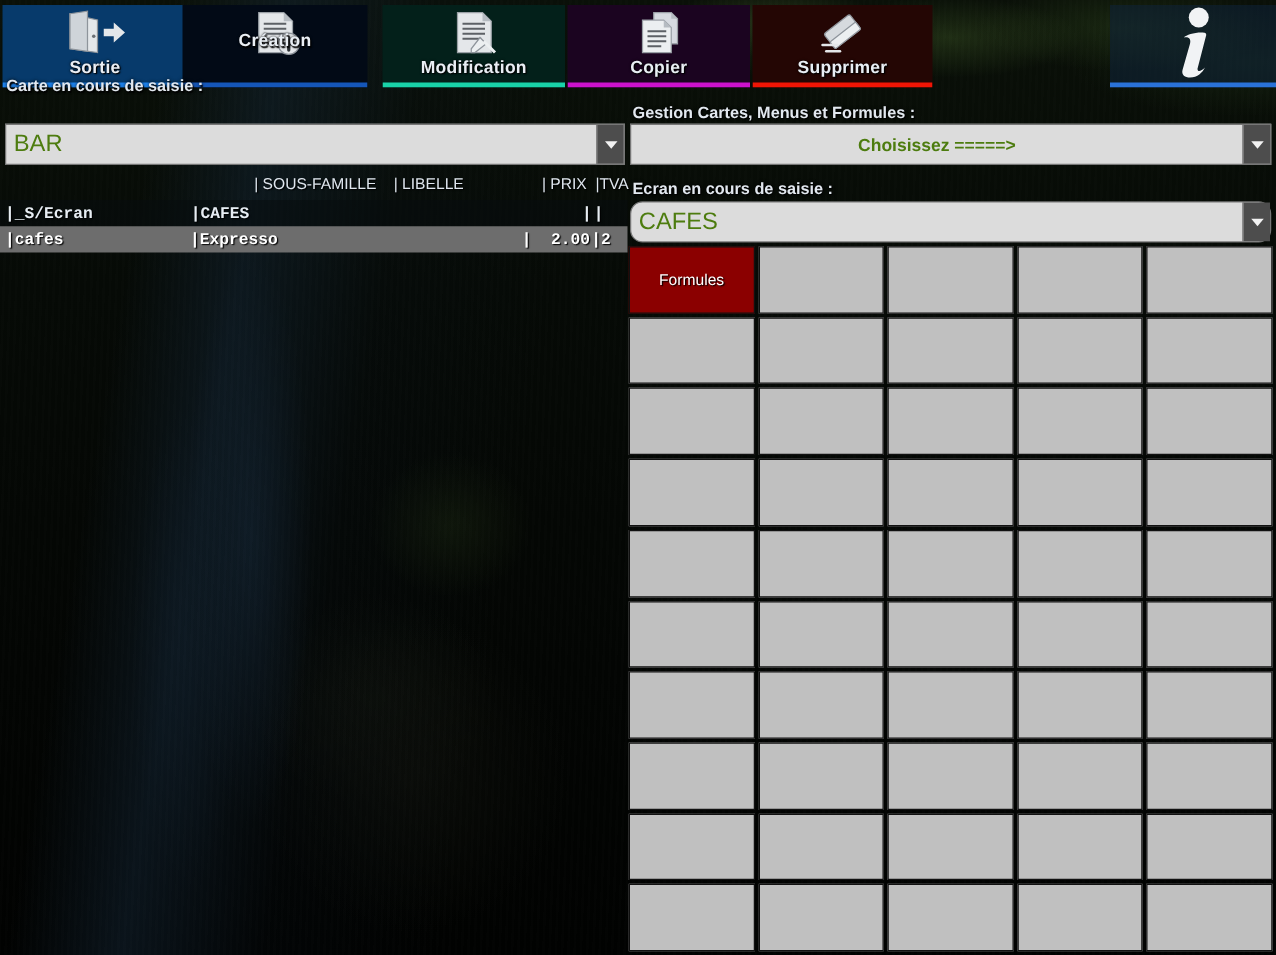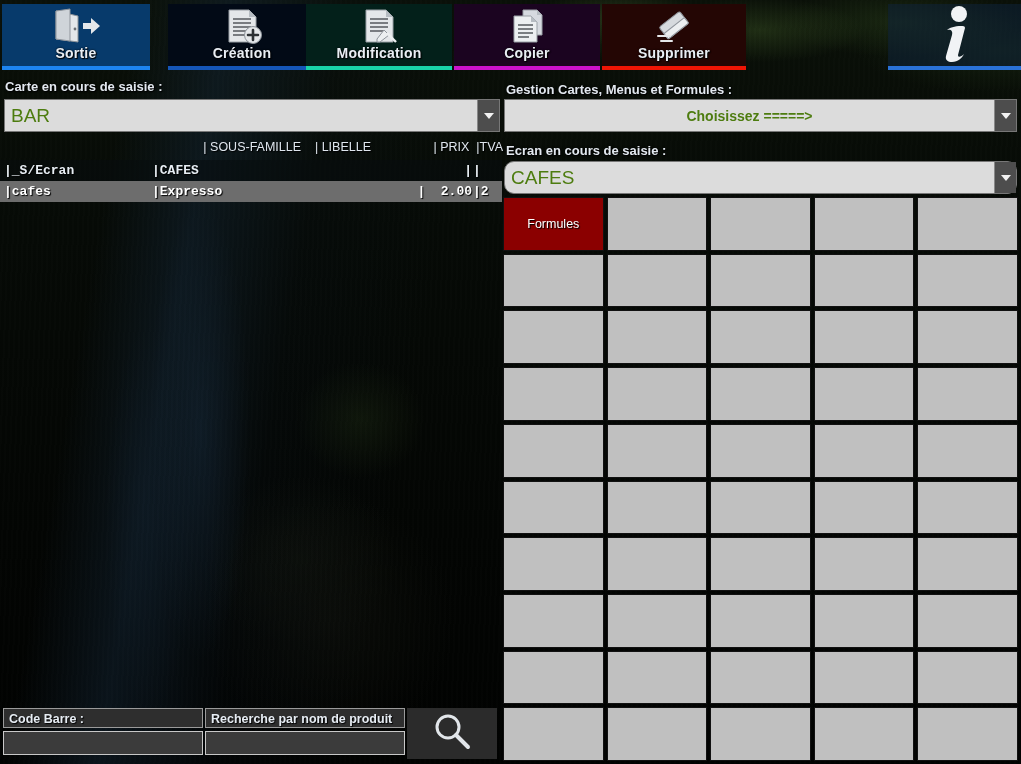--- a/index.html
+++ b/index.html
@@ -66,21 +66,21 @@
     text-shadow: 1px 1px 1px #000, 0 0 2px #000;
     letter-spacing: .2px;
     line-height: 14px;
     padding-bottom: 4px;
   }
   .tbtn .underline {
     position: absolute; left: 0; right: 0; bottom: 0; height: 4px;
   }
 
   #btn-sortie      { left: 2px;   width: 148px; background:#073a6b; }
-  #btn-creation    { left: 168px; width: 148px; background:#020a16; }
+  #btn-creation    { left: 146px; width: 148px; background:#020a16;justify-content:center; }
   #btn-modification{ left: 306px; width: 146px; background:#03201a; }
   #btn-copier      { left: 454px; width: 146px; background:#1b0420; }
   #btn-supprimer   { left: 602px; width: 144px; background:#240604; }
   #btn-info        { left: 888px; width: 133px; background: rgba(14,34,58,.55); }
 
   #btn-sortie      .underline { background:#1d84f0; }
   #btn-creation    .underline { background:#1556b8; }
   #btn-modification.tbtn .underline { background:#19d2a8; }
   #btn-copier      .underline { background:#cc12cc; }
   #btn-supprimer   .underline { background:#f01505; }
@@ -145,21 +145,21 @@
   }
   .list-row {
     height: 21px; line-height: 21px;
     white-space: pre;
     padding-left: 4px;
     color: #e7edf3;
     text-shadow: 1px 1px 1px #000;
     cursor: pointer;
     display: flex;
   }
-  .list-row.group  { background: rgba(8,12,14,.55); font-weight: bold; }
+  .list-row.group  { background: rgba(8,12,14,.55); font-weight: bold; justify-content: space-between; }
   .list-row.sel    { background: #6d6d6d; color:#ffffff; font-weight: bold; }
   .list-row .c-sf    { width: 148px; overflow:hidden; }
   .list-row .c-lib   { width: 250px; overflow:hidden; }
   .list-row .c-prix  { width: 70px; text-align: right; }
   .list-row .c-tva   { width: 28px; text-align: left; padding-left:1px; }
 
   
   .searchbar {
     position: absolute; left: 0; top: 708px;
     width: 502px; height: 52px;
@@ -326,21 +326,21 @@
         <svg width="80" height="62" viewBox="0 0 80 62">
           <circle cx="44" cy="10" r="8" fill="#f1f3f5"></circle>
           <path d="M46 22 C40 22 34 24 32 26 C36 25 38 27 37 31 L31 52 C30 56 33 58 37 58 C43 58 47 54 49 50 C46 53 43 54 43 51 L50 24 C50 22 48 22 46 22 Z" fill="#f1f3f5"></path>
         </svg>
       </span>
       <span class="lbl"></span>
       <span class="underline" style="background: rgb(42, 114, 216);"></span>
     </div>
   </div>
 
-  <div class="fieldlabel" style="left:5px; top:79px;text-align:right;">Carte en cours de saisie :</div>
+  <div class="fieldlabel" style="left:5px; top:61px;text-align:right;">Carte en cours de saisie :</div>
 
   <div class="combo" id="combo-carte">
     <span class="ctext">BAR</span>
     <span class="carrow">
         <i></i>
       </span>
   </div>
 
   <div class="list-head">| SOUS-FAMILLE    | LIBELLE                  | PRIX  |TVA</div>
 
@@ -352,38 +352,20 @@
       <span class="c-tva">|</span>
     </div>
     <div class="list-row sel">
       <span class="c-sf">|cafes</span>
       <span class="c-lib">|Expresso</span>
       <span class="c-prix">|  2.00</span>
       <span class="c-tva">|2</span>
     </div>
   </div>
 
-  <div class="searchbar">
-    <div class="sfield" id="sf-code">
-      <div class="slabel">Code Barre :</div>
-      <input type="text" value="" style="">
-    </div>
-    <div class="sfield" id="sf-name">
-      <div class="slabel">Recherche par nom de produit</div>
-      <input type="text" value="" style="">
-    </div>
-    <div id="search-button">
-      <span>
-        <svg width="50" height="44" viewBox="0 0 50 44">
-          <circle cx="21" cy="17" r="11" fill="none" stroke="#e2e6ea" stroke-width="3"></circle>
-          <line x1="29" y1="25" x2="41" y2="37" stroke="#e2e6ea" stroke-width="4" stroke-linecap="round"></line>
-        </svg>
-      </span>
-    </div>
-  </div>
 
   <div class="fieldlabel" style="left:506px; top:82px;">Gestion Cartes, Menus et Formules  :</div>
 
   <div class="combo" id="combo-gestion">
     <span class="ctext">Choisissez  =====&gt;</span>
     <span class="carrow">
         <i></i>
       </span>
   </div>
 

